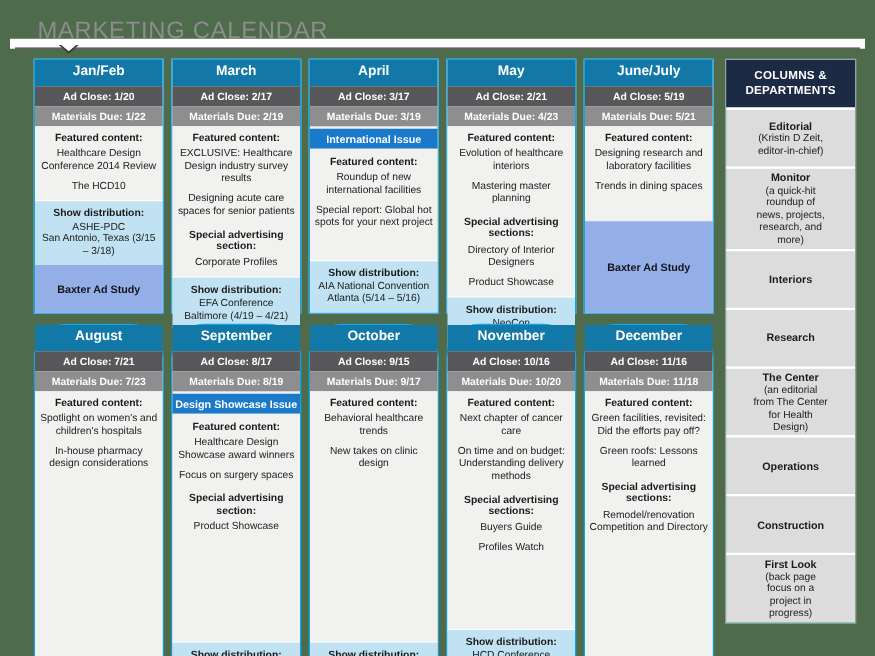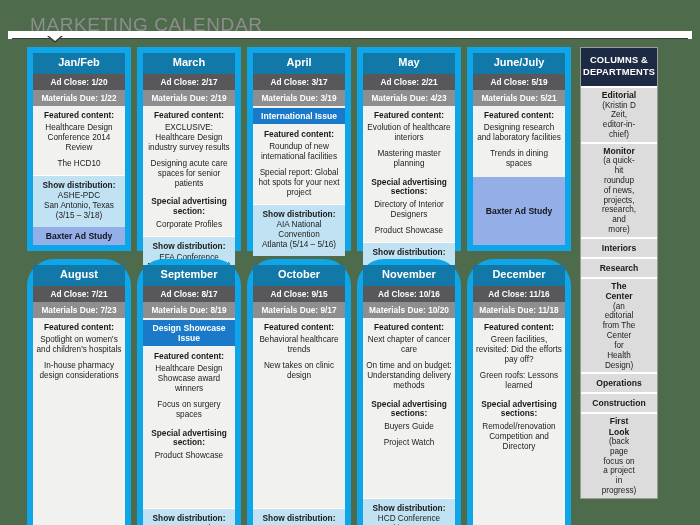--- a/index.html
+++ b/index.html
@@ -70,21 +70,21 @@
   }
   .cal-row {
     display: flex;
     gap: 6px;
   }
   .month-col {
     width: 104px;
     display: flex;
     flex-direction: column;
     background: #f1f1f0;
-    border: 6px solid #0ea5e9;
+    border: 1px solid #0ea5e9;
     box-sizing: border-box;
   }
   .row-1 .month-col { height: 204px; }
   .row-2 .month-col { height: 297px; border-radius: 27px; }
 
   .m-head {
     background: #1278a8;
     color: #ffffff;
     font-weight: bold;
     font-size: 11px;
@@ -162,21 +162,21 @@
     color: #15151a;
     text-align: right;
   }
   .adstudy-sm { height: 50px; }
   .adstudy-lg { flex: 1; }
 
   
   #sidebar {
     position: absolute;
     left: 580px; top: 47px;
-    width: 78px;
+    width: 105px;
     height: 452px;
     display: flex;
     flex-direction: column;
     background: #14b8a6;
     border: 1px solid #9b9b9b;
     box-sizing: border-box;
   }
   #sidebar-head {
     background: #1d2a44;
     color: #ffffff;
@@ -359,21 +359,21 @@
       <div class="month-col">
         <div class="m-head">November</div>
         <div class="m-adclose">Ad Close: 10/16</div>
         <div class="m-materials">Materials Due: 10/20</div>
         <div class="m-body">
           <div class="sec-head first">Featured content:</div>
           <div class="sec-item">Next chapter of cancer care</div>
           <div class="sec-item">On time and on budget: Understanding delivery methods</div>
           <div class="sec-head">Special advertising sections:</div>
           <div class="sec-item">Buyers Guide</div>
-          <div class="sec-item">Project Watch</div>
+          <div class="sec-item">Profiles Watch</div>
           <div class="m-spacer"></div>
         </div>
         <div class="m-dist">
           <div class="sec-head">Show distribution:</div>
           <div class="sec-item">HCD Conference</div>
           <div class="sec-item">Washington, D.C. (11/15-11/17)</div>
         </div>
       </div>
       <div class="month-col">
         <div class="m-head">December</div>

